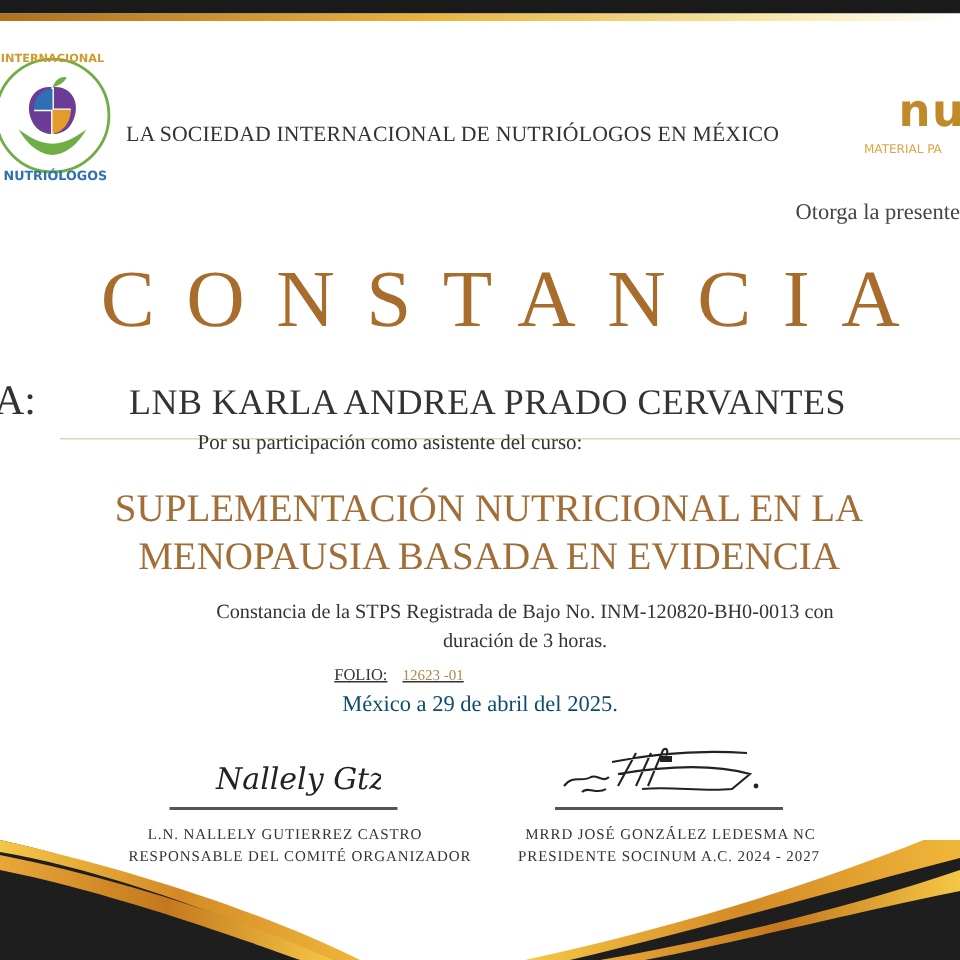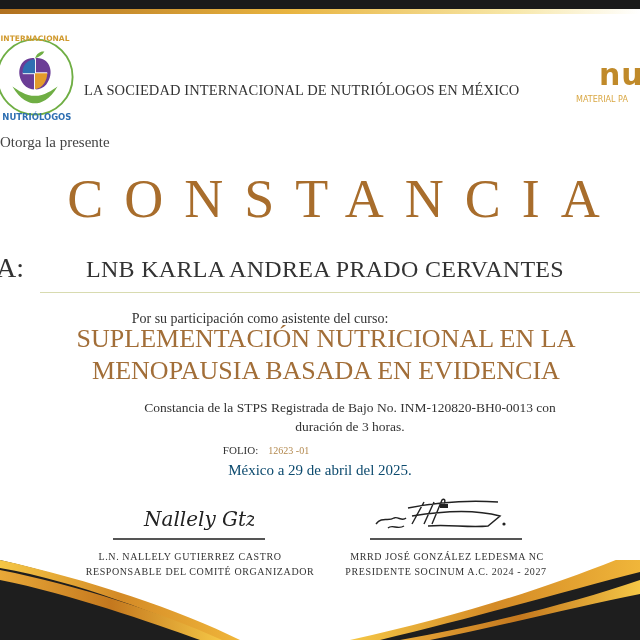--- a/index.html
+++ b/index.html
@@ -3,29 +3,29 @@
 <meta charset="utf-8">
 <style>
   html,body{margin:0;padding:0;}
   body{width:640px;height:640px;position:relative;overflow:hidden;background:#ffffff;font-family:"DejaVu Serif",serif;color:#333;}
   .topbar{position:absolute;left:0;top:0;width:640px;height:9px;background:#1a1a1a;}
   .topgold{position:absolute;left:0;top:9px;width:640px;height:5px;background:linear-gradient(90deg,#b0701f,#e8b440 45%,#f7e7a8 80%,#ffffff);}
   .logo{position:absolute;left:-12px;top:30px;width:94px;height:94px;}
   .org{position:absolute;left:84px;top:82px;font-family:"Liberation Serif",serif;font-size:14.5px;color:#333;letter-spacing:0.1px;white-space:nowrap;}
   .nu{position:absolute;left:575px;top:60px;font-family:"DejaVu Sans",sans-serif;font-weight:bold;font-size:30px;color:#c08a2a;letter-spacing:1px;line-height:30px;margin-left:24px;}
   .nusub{position:absolute;left:576px;top:95px;font-family:"DejaVu Sans",sans-serif;font-size:8px;color:#d9a743;white-space:nowrap;}
-  .otorga{position:absolute;left:0;width:640px;top:134px;text-align:left;font-family:"Liberation Serif",serif;font-size:15px;color:#444;}
+  .otorga{position:absolute;left:0;width:640px;top:134px;text-align:right;font-family:"Liberation Serif",serif;font-size:15px;color:#444;}
   .title{position:absolute;left:4px;width:680px;top:168px;text-align:center;font-family:"Liberation Serif",serif;font-size:54px;color:#a86d2c;letter-spacing:21px;}
   .a-label{position:absolute;left:-4px;top:252px;font-family:"Liberation Serif",serif;font-size:28px;color:#333;}
   .name{position:absolute;left:86px;top:256px;font-family:"Liberation Serif",serif;font-size:24px;color:#333;white-space:nowrap;letter-spacing:0.3px;}
   .nameline{position:absolute;left:40px;top:292px;width:600px;height:1px;background:#d8dbb0;}
-  .por{position:absolute;left:0;width:520px;top:311px;text-align:center;font-family:"Liberation Serif",serif;font-size:14px;color:#333;}
+  .por{position:absolute;left:0;width:520px;top:288px;text-align:center;font-family:"Liberation Serif",serif;font-size:14px;color:#333;}
   .course{position:absolute;left:0;width:652px;top:323px;text-align:center;font-family:"Liberation Serif",serif;font-size:26px;line-height:32px;color:#a26e38;}
   .stps{position:absolute;left:0;width:640px;top:398px;text-align:center;font-family:"Liberation Serif",serif;font-size:13.5px;line-height:19px;color:#333;margin-left:30px;}
-  .folio{position:absolute;left:0;width:532px;top:444px;text-align:center;font-family:"Liberation Serif",serif;font-size:11px;color:#333;}
+  .folio{position:absolute;left:0;width:532px;top:444px;text-align:center;font-family:"Liberation Serif",serif;font-size:11px;color:#333;text-decoration:underline;}
   .folio .fv{color:#b2874c;font-size:10px;margin-left:10px;}
   .fecha{position:absolute;left:0;width:640px;top:462px;text-align:center;font-family:"Liberation Serif",serif;font-size:15px;color:#0c4a6e;}
   .sig1{position:absolute;left:134px;top:500px;width:120px;height:34px;}
   .sig2{position:absolute;left:368px;top:494px;width:140px;height:42px;}
   .sigline1{position:absolute;left:113px;top:538px;width:152px;height:2px;background:#555;}
   .sigline2{position:absolute;left:370px;top:538px;width:152px;height:2px;background:#555;}
   .s1n{position:absolute;left:80px;width:220px;top:551px;text-align:center;font-family:"Liberation Serif",serif;font-size:10px;color:#333;letter-spacing:0.6px;white-space:nowrap;}
   .s1r{position:absolute;left:70px;width:260px;top:566px;text-align:center;font-family:"Liberation Serif",serif;font-size:10px;color:#333;letter-spacing:0.6px;white-space:nowrap;}
   .s2n{position:absolute;left:336px;width:222px;top:551px;text-align:center;font-family:"Liberation Serif",serif;font-size:10px;color:#333;letter-spacing:0.6px;white-space:nowrap;}
   .s2r{position:absolute;left:335px;width:222px;top:566px;text-align:center;font-family:"Liberation Serif",serif;font-size:10px;color:#333;letter-spacing:0.6px;white-space:nowrap;}

